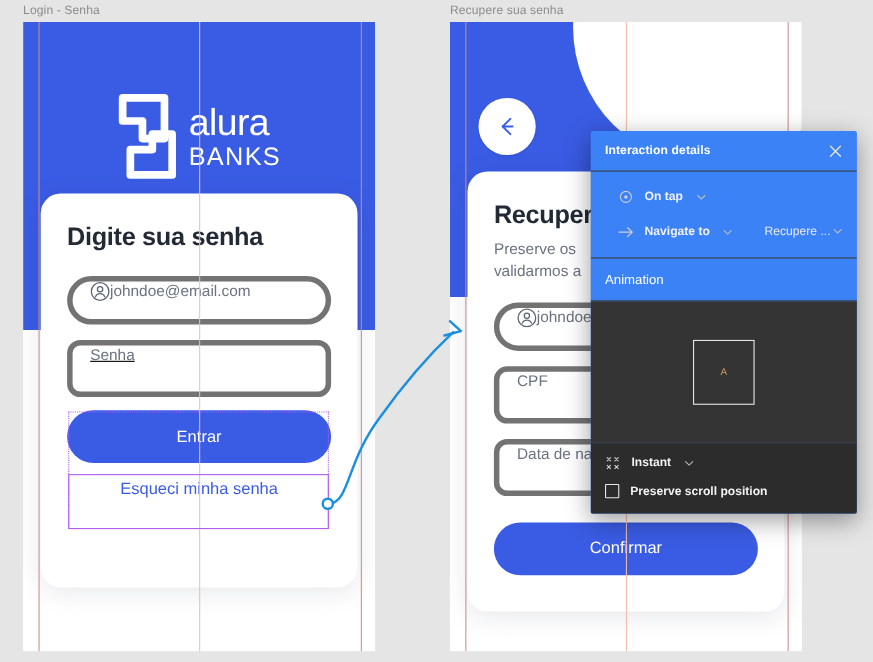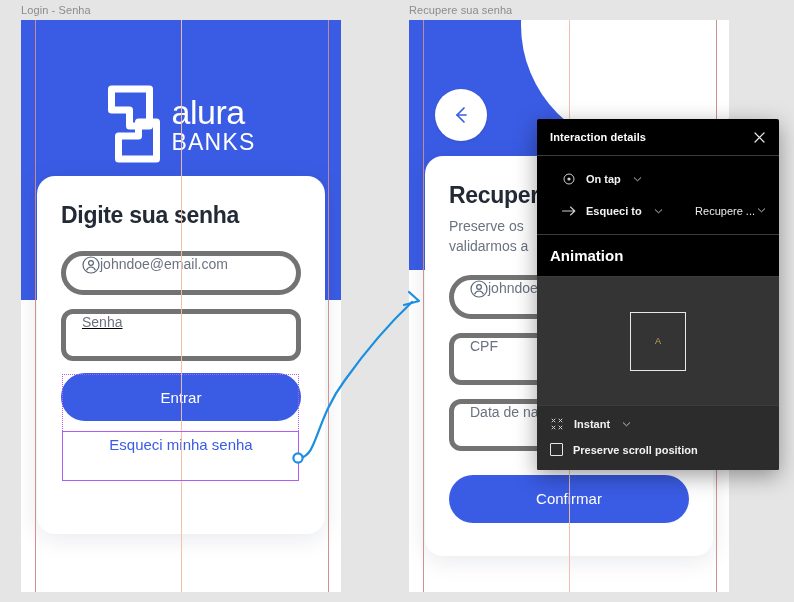--- a/index.html
+++ b/index.html
@@ -135,21 +135,21 @@
     box-sizing:border-box;
     pointer-events:none;
   }
 
   
   #connector{position:absolute;left:0;top:0;width:794px;height:602px;pointer-events:none;}
 
   
   .panel{
     position:absolute;left:537px;top:119px;width:242px;
-    background:#000000;
+    background:#3b82f6;
     color:#e6e6e6;
     border-radius:2px;
     box-shadow:0 6px 22px rgba(0,0,0,.38);
     font-size:11px;
     overflow:hidden;
   }
   .panel-head{
     height:36px;display:flex;align-items:center;
     justify-content:space-between;
     padding:0 13px;
@@ -158,21 +158,21 @@
   .panel-title{font-size:11px;font-weight:700;color:#fff;letter-spacing:.1px;}
   .close-ic{cursor:pointer;line-height:0;}
   .panel-sec{padding:12px 13px 12px 25px;border-bottom:1px solid #3c3c3c;}
   .prow{display:flex;align-items:center;gap:10px;height:22px;}
   .prow + .prow{margin-top:10px;}
   .picon{width:14px;flex:none;display:flex;align-items:center;justify-content:center;color:#cfcfcf;}
   .plabel{font-weight:700;font-size:11px;color:#f2f2f2;white-space:nowrap;}
   .caret{color:#bdbdbd;font-size:9px;margin-left:2px;}
   .pvalue{margin-left:auto;display:flex;align-items:flex-start;gap:0;}
   .pvalue .plabel{font-weight:400;color:#ececec;}
-  .sec-title{font-weight:700;font-size:15px;color:#fff;padding:12px 13px;border-bottom:1px solid #3c3c3c;}
+  .sec-title{font-weight:400;font-size:12px;color:#fff;padding:12px 13px;border-bottom:1px solid #3c3c3c;}
   .anim-preview{
     height:128px;background:#343434;
     display:flex;align-items:center;justify-content:center;
     border-bottom:1px solid #3c3c3c;
   }
   .anim-box{
     width:54px;height:57px;border:1px solid #e8e8e8;
     display:flex;align-items:center;justify-content:center;
     font-size:9px;color:#c9a15f;
   }
@@ -311,21 +311,21 @@
             </svg>
         </span>
       </div>
 
       <div class="prow">
         <span class="picon">
           <svg width="14" height="10" viewBox="0 0 14 10">
             <path d="M0.5 5 H12.5 M8.5 1 L12.8 5 L8.5 9" fill="none" stroke="#cfcfcf" stroke-width="1.1" stroke-linecap="round" stroke-linejoin="round"></path>
           </svg>
         </span>
-        <span class="plabel">Esqueci to</span>
+        <span class="plabel">Navigate to</span>
         <span class="caret">
           <svg width="9" height="6" viewBox="0 0 9 6">
               <path d="M1 1.5 L4.5 4.8 L8 1.5" fill="none" stroke="#bdbdbd" stroke-width="1"></path>
             </svg>
         </span>
         <span class="pvalue">
           <span class="plabel">Recupere ...</span>
           <span class="caret">
             <svg width="9" height="6" viewBox="0 0 9 6">
                 <path d="M1 1.5 L4.5 4.8 L8 1.5" fill="none" stroke="#bdbdbd" stroke-width="1"></path>

